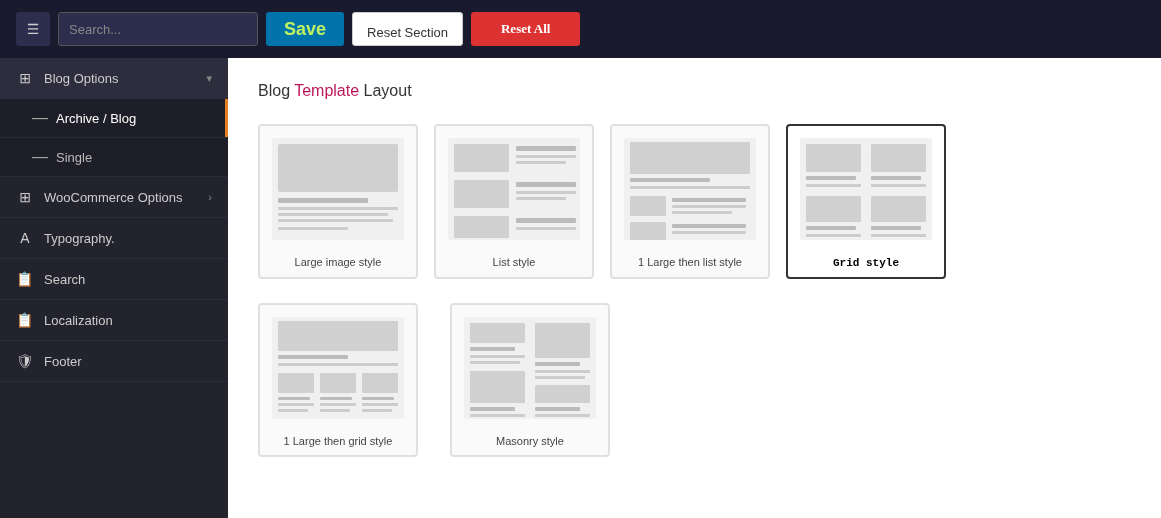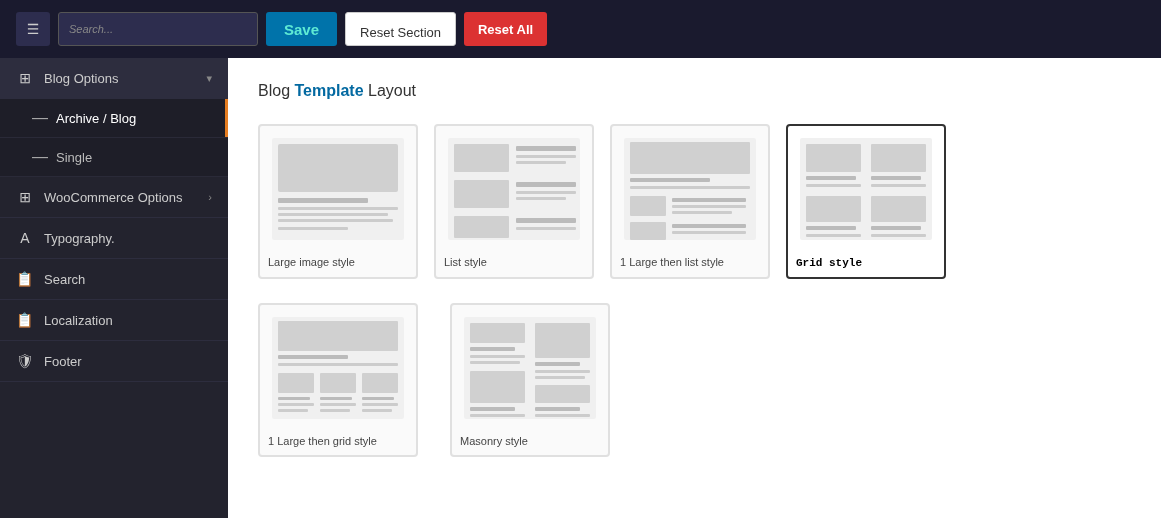--- a/index.html
+++ b/index.html
@@ -39,56 +39,56 @@
       font-size: 14px;
     }
     .search-input {
       width: 200px;
       height: 34px;
       border: 1px solid #555;
       background: #2d2d4e;
       color: #ccc;
       padding: 8px 10px;
       border-radius: 3px;
-      font-size: 11px;
+      font-size: 13px;
       outline: none;
-      font-style: italic;
     }
     .search-input::placeholder { color: #888; }
     .btn-save {
       background: #0073aa;
-      color: #5eead4;
+      color: #bef264;
       border: none;
       padding: 0 18px;
       height: 34px;
       border-radius: 3px;
-      font-size: 15px;
+      font-size: 18px;
       cursor: pointer;
       font-weight: 600;
     }
     .btn-reset-section {
       background: #fff;
       color: #333;
       border: 1px solid #ccc;
       padding: 12px 14px;
       height: 34px;
       border-radius: 3px;
       font-size: 13px;
       cursor: pointer;
     }
     .btn-reset-all {
       background: #dc3232;
       color: #fff;
       border: none;
-      padding: 0 14px;
+      padding: 0 30px;
       height: 34px;
       border-radius: 3px;
       font-size: 13px;
       cursor: pointer;
       font-weight: 600;
+      font-family: Liberation Serif, serif;
     }
 
     
     .layout {
       display: flex;
       flex: 1;
       overflow: hidden;
     }
 
     
@@ -139,41 +139,42 @@
       overflow-y: auto;
       padding: 24px 30px;
     }
     .section-title {
       font-size: 16px;
       color: #333;
       margin-bottom: 24px;
       font-weight: 400;
     }
     .section-title .highlight {
-      color: #0369a1;
-      font-weight: 700;
+      color: #be185d;
+      font-weight: 400;
     }
 
     
     .layout-options {
       display: grid;
       grid-template-columns: repeat(4, 160px);
       gap: 16px;
       margin-bottom: 24px;
     }
     .layout-options-row2 {
       display: grid;
       grid-template-columns: repeat(4, 160px);
       gap: 32px;
     }
     .layout-card {
       border: 2px solid #e0e0e0;
       border-radius: 4px;
       padding: 8px;
       cursor: pointer;
+      text-align: center;
       background: #fafafa;
       transition: border-color 0.2s;
     }
     .layout-card.selected { border-color: #333; background: #fff; font-family: Liberation Mono, monospace; }
     .layout-card-label {
       font-size: 11px;
       color: #444;
       margin-top: 8px;
       font-weight: 500;
     }

